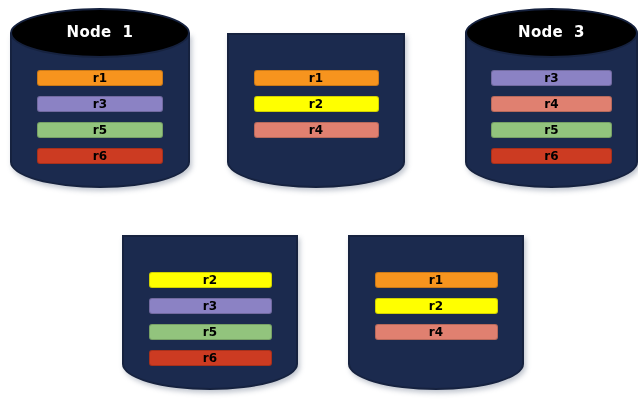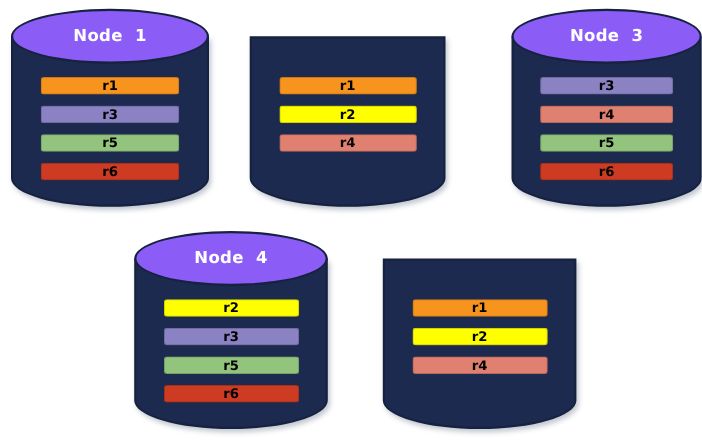--- a/index.html
+++ b/index.html
@@ -37,21 +37,21 @@
     border: 2px solid #16223f;
     box-sizing: border-box;
     border-bottom-left-radius: 50% 26px;
     border-bottom-right-radius: 50% 26px;
     box-shadow: 2px 3px 5px rgba(120,130,150,0.45);
   }
   .cyl-top {
     position: absolute;
     left: 0;
     right: 0;
-    background: #8b5cf6;
+    background: #000000;
     border: 2px solid #16223f;
     border-radius: 50%;
     box-sizing: border-box;
     display: flex;
     align-items: center;
     justify-content: center;
   }
   .node-title {
     color: #ffffff;
     font-weight: bold;
@@ -142,23 +142,20 @@
         <div class="replica-bar" style="background: rgb(146, 196, 125); width: 121px;">
           <span class="replica-label">r5</span>
         </div>
         <div class="replica-bar" style="background: rgb(204, 59, 34); width: 121px;">
           <span class="replica-label">r6</span>
         </div>
       </div>
     </div>
     <div class="node" style="left: 122px; top: 210px; width: 176px; height: 180px;">
       <div class="cyl-body" style="top: 25px; height: 155px;"></div>
-      <div class="cyl-top" style="top: 0px; height: 50px;">
-        <div class="node-title">Node  4</div>
-      </div>
       <div class="replica-list" style="top: 62px;">
         <div class="replica-bar" style="background: rgb(255, 255, 0); width: 123px;">
           <span class="replica-label">r2</span>
         </div>
         <div class="replica-bar" style="background: rgb(139, 130, 196); width: 123px;">
           <span class="replica-label">r3</span>
         </div>
         <div class="replica-bar" style="background: rgb(146, 196, 125); width: 123px;">
           <span class="replica-label">r5</span>
         </div>

